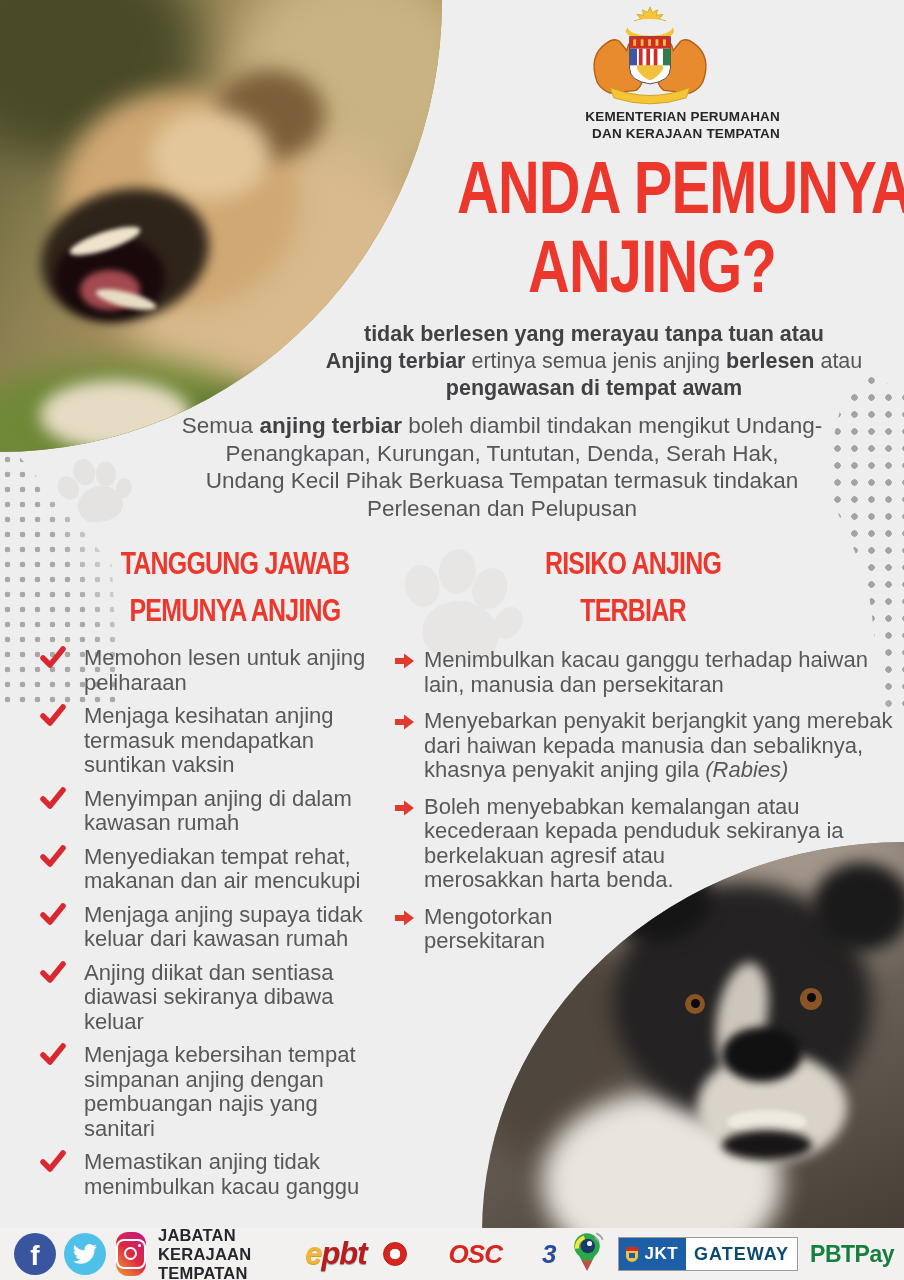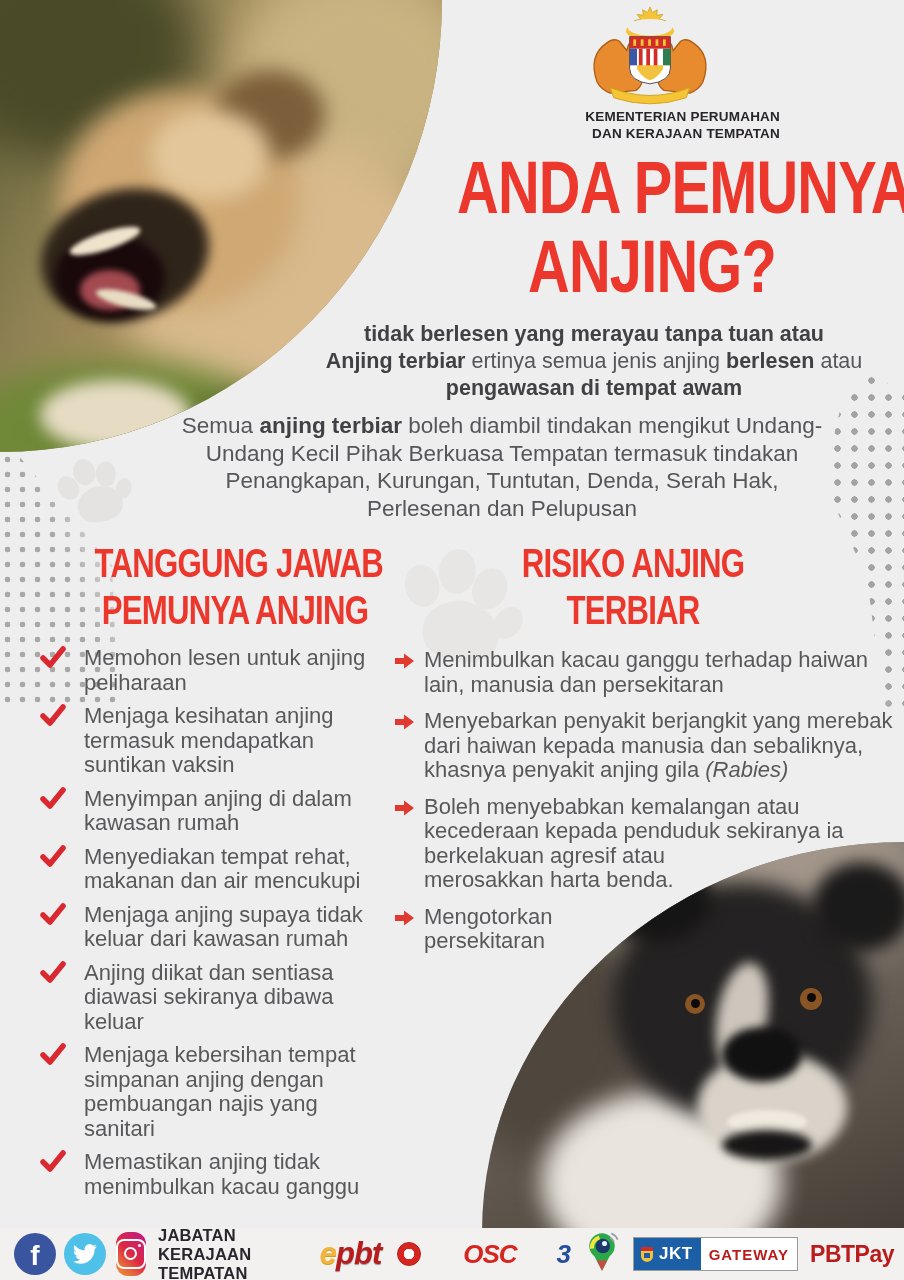--- a/index.html
+++ b/index.html
@@ -34,21 +34,21 @@
 
   
   #ministry{position:absolute;left:520px;top:6px;width:260px;text-align:right;}
   #ministry svg{display:block;margin:0 auto;}
   .ministry-name{font-size:13.5px;font-weight:bold;color:#27242a;line-height:17px;letter-spacing:.2px;}
 
   
   .red-head{color:#ec372d;font-weight:bold;text-align:center;}
   .red-head .ln{display:block;transform:scaleX(.78);transform-origin:50% 50%;letter-spacing:-1px;white-space:nowrap;}
   #title{position:absolute;left:402px;top:148px;width:500px;font-size:74px;line-height:79px;}
-  .col-head{position:absolute;font-size:40px;line-height:47px;}
+  .col-head{position:absolute;font-size:32px;line-height:47px;}
   #head-resp{left:55px;top:540px;width:360px;}
   #head-risk{left:463px;top:540px;width:340px;}
 
   
   .para{position:absolute;text-align:center;color:#55555a;}
   .para b{color:#404045;}
   #p1{left:293px;top:321px;width:602px;font-size:21.5px;line-height:27px;}
   #p2{left:106px;top:412px;width:792px;font-size:22.5px;line-height:27.5px;}
 
   
@@ -84,22 +84,22 @@
   #epbt .pbt{color:#b91c1c;text-shadow:0 1px 1px #8f8f94;}
   #osc3{display:flex;align-items:center;margin-left:16px;font-style:italic;font-weight:bold;font-size:26px;gap:40px;}
   #osc-ring{width:24px;height:24px;border-radius:50%;background:radial-gradient(circle,#ffffff 0 5px,#d6261f 5.5px);
             margin-right:2px;flex:none;border:1px solid #b01f19;box-sizing:border-box;}
   #osc3 .osc{color:#d6261f;letter-spacing:-1px;}
   #osc3 .three{color:#274e9b;}
   #pinlogo{margin-left:14px;flex:none;}
   #jktg{display:flex;align-items:center;margin-left:14px;height:32px;border:1.5px solid #9a9a9a;background:#fff;}
   #jkt-blue{height:32px;display:flex;align-items:center;background:#1d5fa6;padding:0 8px 0 5px;}
   #jkt-blue .jkt{color:#fff;font-weight:bold;font-size:17px;letter-spacing:.5px;margin-left:4px;}
-  #gateway{padding:0 8px;font-weight:bold;font-size:15px;color:#b91c1c;letter-spacing:1px;}
-  #pbtpay{margin-left:12px;font-weight:bold;font-size:23px;color:#b91c1c;letter-spacing:-.5px;}
+  #gateway{padding:0 8px;font-weight:bold;font-size:18px;color:#0c4a6e;letter-spacing:1px;}
+  #pbtpay{margin-left:12px;font-weight:bold;font-size:23px;color:#15803d;letter-spacing:-.5px;}
 </style>
 </head>
 <body>
 
 <div id="poster">
 
   <div id="photo-tl" class="photo">
     <div class="b" style="left:230px;top:-40px;width:260px;height:240px;background:#c9b382;filter:blur(24px);"></div>
     <div class="b" style="left:-60px;top:-60px;width:260px;height:220px;background:#4a4a28;filter:blur(24px);"></div>
     <div class="b" style="left:120px;top:140px;width:340px;height:280px;background:#d8ba8d;filter:blur(20px);"></div>
@@ -173,22 +173,22 @@
   </div>
 
   <div id="p1" class="para">
     <div><b>tidak berlesen yang merayau tanpa tuan atau</b></div>
     <div><b>Anjing terbiar</b><span> ertinya semua jenis anjing </span><b>berlesen</b><span> atau</span></div>
     <div><b>pengawasan di tempat awam</b></div>
   </div>
 
   <div id="p2" class="para">
     <div><span>Semua </span><b>anjing terbiar</b><span> boleh diambil tindakan mengikut Undang-</span></div>
+    <div>Penangkapan, Kurungan, Tuntutan, Denda, Serah Hak,</div>
     <div>Undang Kecil Pihak Berkuasa Tempatan termasuk tindakan</div>
-    <div>Penangkapan, Kurungan, Tuntutan, Denda, Serah Hak,</div>
     <div>Perlesenan dan Pelupusan</div>
   </div>
 
   <div id="head-resp" class="red-head col-head">
     <span class="ln">TANGGUNG JAWAB</span>
     <span class="ln">PEMUNYA ANJING</span>
   </div>
   <div id="head-risk" class="red-head col-head">
     <span class="ln">RISIKO ANJING</span>
     <span class="ln">TERBIAR</span>

